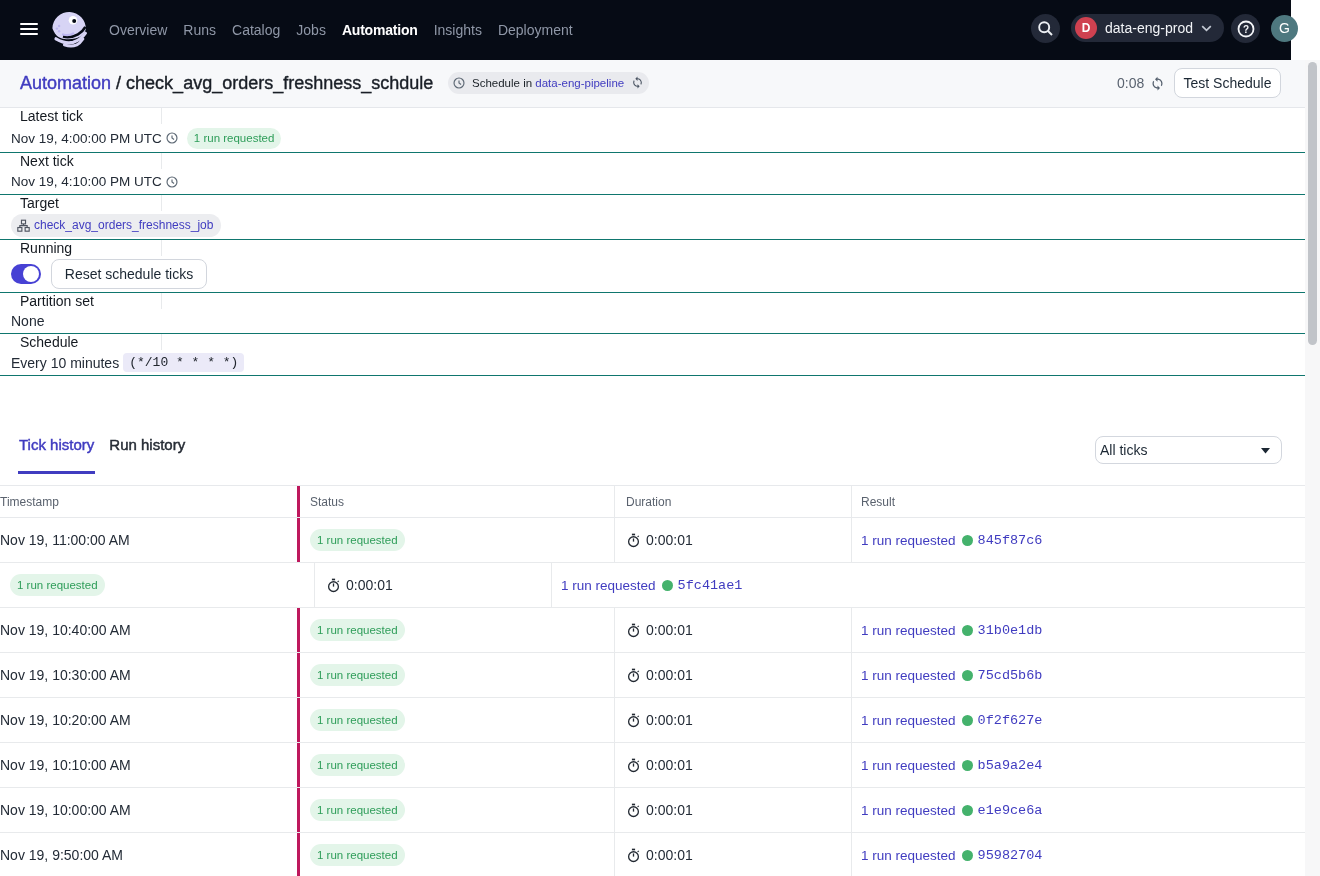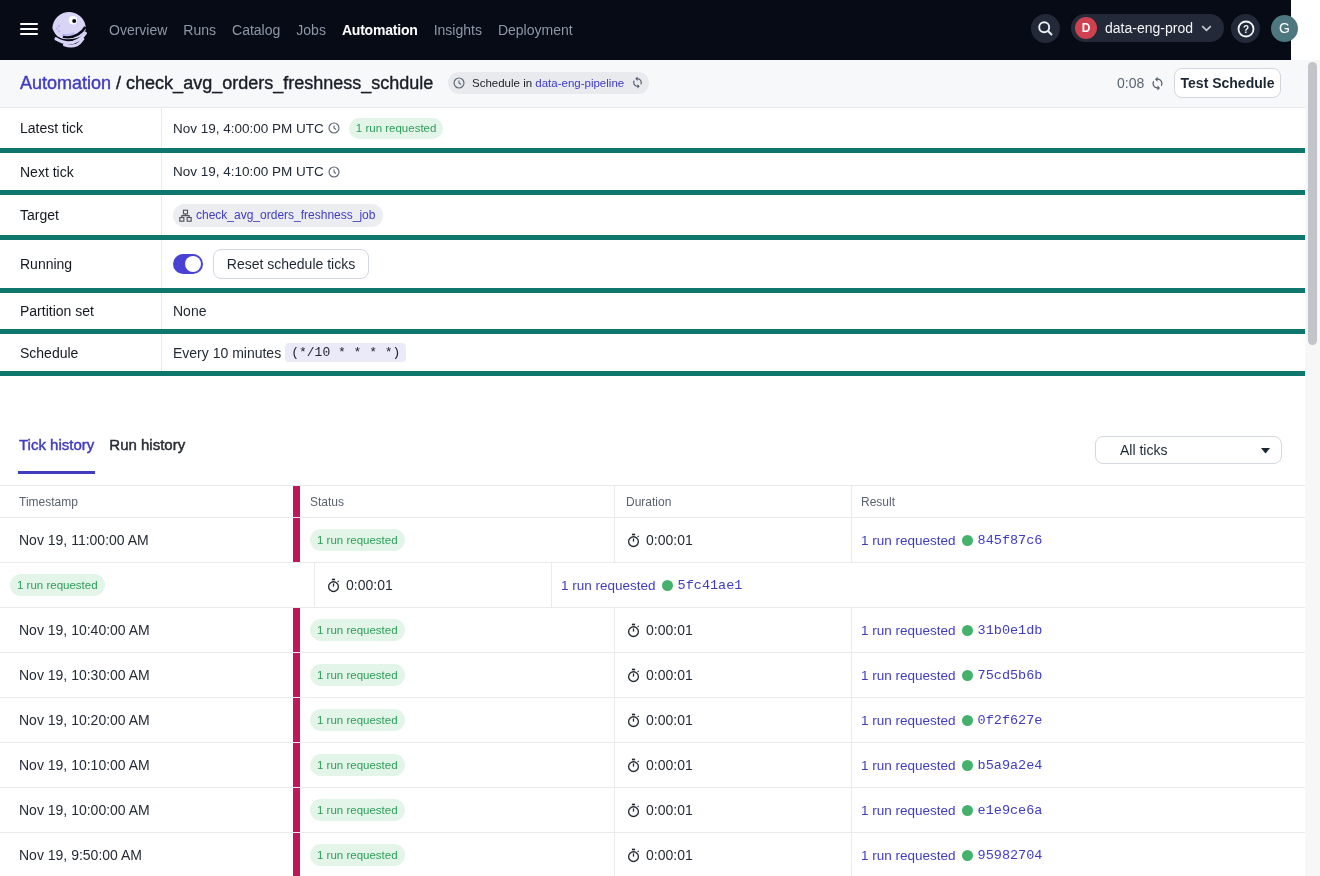--- a/index.html
+++ b/index.html
@@ -26,50 +26,50 @@
 
 #phead { position:absolute; left:0; top:60px; width:1320px; height:48px; background:#F7F8FA; border-bottom:1px solid #E5E7EB; }
 #crumbs { position:absolute; left:20px; top:13px; font-size:18px; color:#1A1F27; font-weight:400; -webkit-text-stroke:0.4px #1A1F27; white-space:nowrap; }
 #crumbs a { color:#403CC0; text-decoration:none; -webkit-text-stroke:0.4px #403CC0; }
 #crumbs .sep { color:#1A1F27; font-weight:400; }
 #schedpill { position:absolute; left:448px; top:11.5px; height:22px; border-radius:11px; background:#E9EAEE; display:flex; align-items:center; padding:0 5px; gap:7px; }
 #schedpill .t { font-size:11.5px; color:#1A2026; }
 #schedpill a { font-size:11.5px; color:#403CC0; text-decoration:none; }
 #ptimer { position:absolute; left:1117px; top:15px; font-size:14px; color:#5A6370; }
 #prefresh { position:absolute; left:1150px; top:16px; }
-#testbtn { position:absolute; left:1174px; top:8px; width:107px; height:30px; border:1px solid #D2D6DD; border-radius:8px; background:#fff; font-size:14px; color:#1B2733; display:flex; align-items:center; justify-content:center; font-weight:700; }
+#testbtn { position:absolute; left:1174px; top:8px; width:107px; height:30px; border:1px solid #D2D6DD; border-radius:8px; background:#fff; font-size:14px; color:#1B2733; display:flex; align-items:center; justify-content:center; font-weight:400; }
 
 
 #props { position:absolute; left:0; top:108px; width:1320px; }
-.prow { display:flex; border-bottom:5px solid #0f766e; }
+.prow { display:flex; border-bottom:1px solid #0f766e;flex-direction:column; }
 .prow .k { width:162px; border-right:1px solid #E8EAEC; display:flex; align-items:center; padding-left:20px; font-size:14px; color:#141920; }
 .prow .v { flex:1; display:flex; align-items:center; padding-left:11px; font-size:14px; color:#232B36; gap:4px; }
 .gpill { height:21px; border-radius:11px; background:#E3F5E9; color:#2E9D59; font-size:11.5px; display:inline-flex; align-items:center; padding:0 7px; }
 .graypill { height:23px; border-radius:12px; background:#ECEDF0; display:inline-flex; align-items:center; padding:0 8px 0 6px; gap:4px; }
 .graypill a { color:#403CC0; font-size:12px; text-decoration:none; }
 #toggle { width:30px; height:20px; border-radius:10px; background:#4741D4; position:relative; }
 #toggle::after { content:""; position:absolute; right:2px; top:2px; width:16px; height:16px; border-radius:50%; background:#fff; }
 .btn2 { height:30px; border:1px solid #D2D6DD; border-radius:8px; background:#fff; font-size:14px; color:#1B2733; display:inline-flex; align-items:center; padding:0 12px; }
 .codepill { height:19px; background:#EBEAF8; border-radius:4px; font-family:"Liberation Mono", monospace; font-size:13px; color:#21262E; display:inline-flex; align-items:center; padding:0 6px; }
 
 
 #tabs { position:absolute; left:19px; top:436px; display:flex; gap:15px; }
 #tabs .tab { font-size:15px; font-weight:400; -webkit-text-stroke:0.45px currentColor; color:#262C35; position:relative; height:38px; }
 #tabs .tab.active { color:#403CC0; }
 #tabs .tab.active::after { content:""; position:absolute; left:-1px; right:-1px; bottom:0; height:3px; background:#403CC0; }
 
-#select { position:absolute; left:1095px; top:436px; width:187px; height:28px; border:1px solid #D3D7DE; border-radius:8px; background:#fff; display:flex; align-items:center; padding:0 24px; font-size:14px; color:#1B2733; }
+#select { position:absolute; left:1095px; top:436px; width:187px; height:28px; border:1px solid #D3D7DE; border-radius:8px; background:#fff; display:flex; align-items:center; padding:0 4px; font-size:14px; color:#1B2733; }
 #select svg { position:absolute; right:11px; top:11px; }
 
 
 #ttable { position:absolute; left:0; top:485px; width:1320px; border-top:1px solid #E7E9EC; }
 #thead { display:flex; height:32px; border-bottom:1px solid #E7E9EC; align-items:center; font-size:12px; color:#5A626E; }
 .trow { display:flex; height:45px; border-bottom:1px solid #E8EAEC; align-items:center; font-size:14px; color:#232B36; }
 .trow .gpill { height:22px; }
-.c1 { width:300px; padding-left:19px; border-right:7px solid #be185d; height:100%; display:flex; align-items:center; }
+.c1 { width:300px; border-right:3px solid #be185d; height:100%; display:flex; align-items:center; }
 .c2 { width:315px; padding-left:10px; border-right:1px solid #E8EAEC; height:100%; display:flex; align-items:center; }
 .c3 { width:237px; padding-left:11px; border-right:1px solid #E8EAEC; height:100%; display:flex; align-items:center; gap:5px; }
 .c4 { flex:1; padding-left:9px; height:100%; display:flex; align-items:center; }
 .c4 a { color:#403CC0; text-decoration:none; font-size:13.5px; }
 .dot { width:11px; height:11px; border-radius:50%; background:#44B26C; margin-left:6px; margin-right:5px; }
 .hash { font-family:"Liberation Mono", monospace; font-size:13.5px; color:#403CC0; }
 
 
 #sbtrack { position:absolute; left:1305px; top:60px; width:15px; height:816px; background:#F7F7F8; }
 #sbthumb { position:absolute; left:1308px; top:62px; width:9px; height:283px; border-radius:5px; background:#C1C4C9; }

